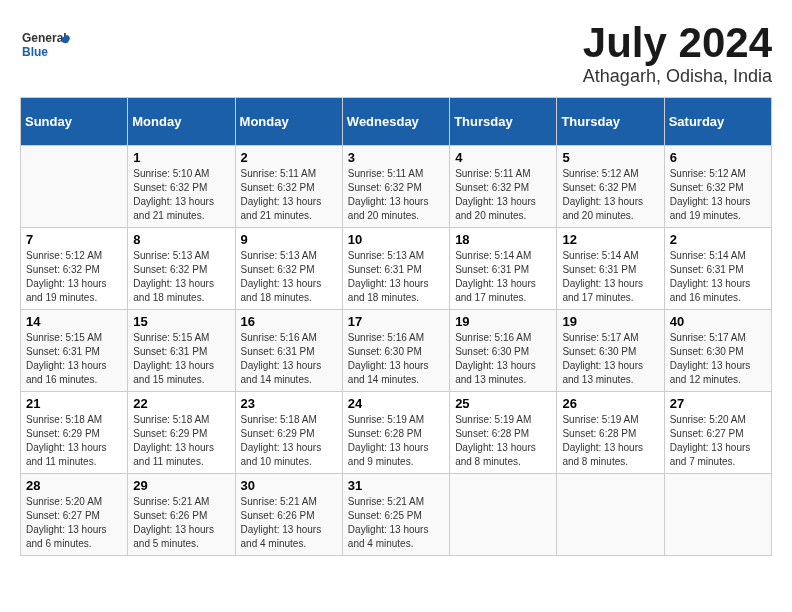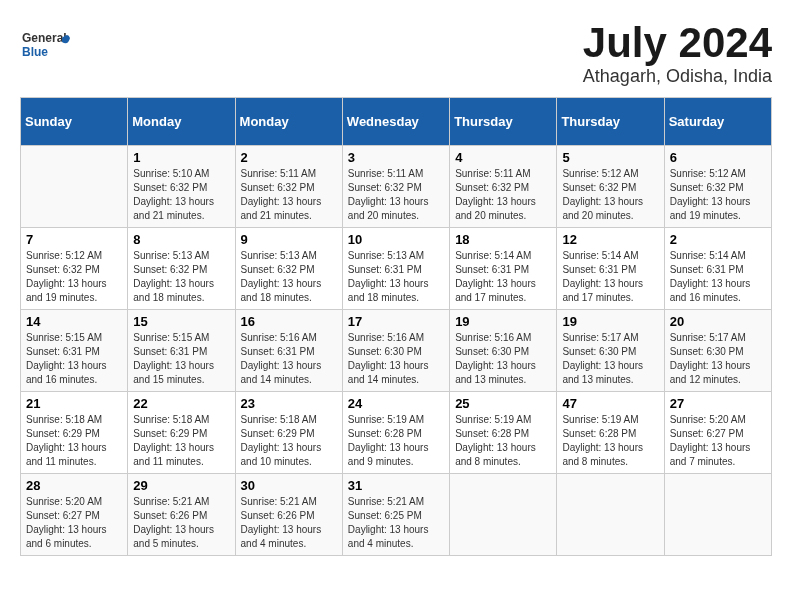--- a/index.html
+++ b/index.html
@@ -239,21 +239,21 @@
 and 13 minutes.</div>
         </td>
         <td>
           <span class="day-number">19</span>
           <div class="day-info" style="white-space: pre-line;">Sunrise: 5:17 AM
 Sunset: 6:30 PM
 Daylight: 13 hours
 and 13 minutes.</div>
         </td>
         <td>
-          <span class="day-number">20</span>
+          <span class="day-number">40</span>
           <div class="day-info" style="white-space: pre-line;">Sunrise: 5:17 AM
 Sunset: 6:30 PM
 Daylight: 13 hours
 and 12 minutes.</div>
         </td>
       </tr>
       <tr>
         <td>
           <span class="day-number">21</span>
           <div class="day-info" style="white-space: pre-line;">Sunrise: 5:18 AM
@@ -283,21 +283,21 @@
 and 9 minutes.</div>
         </td>
         <td>
           <span class="day-number">25</span>
           <div class="day-info" style="white-space: pre-line;">Sunrise: 5:19 AM
 Sunset: 6:28 PM
 Daylight: 13 hours
 and 8 minutes.</div>
         </td>
         <td>
-          <span class="day-number">47</span>
+          <span class="day-number">26</span>
           <div class="day-info" style="white-space: pre-line;">Sunrise: 5:19 AM
 Sunset: 6:28 PM
 Daylight: 13 hours
 and 8 minutes.</div>
         </td>
         <td>
           <span class="day-number">27</span>
           <div class="day-info" style="white-space: pre-line;">Sunrise: 5:20 AM
 Sunset: 6:27 PM
 Daylight: 13 hours

